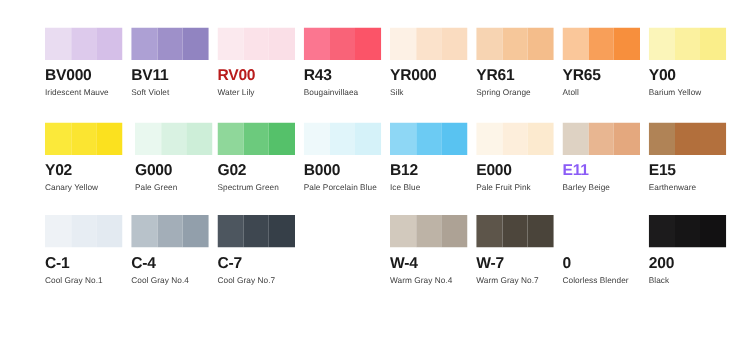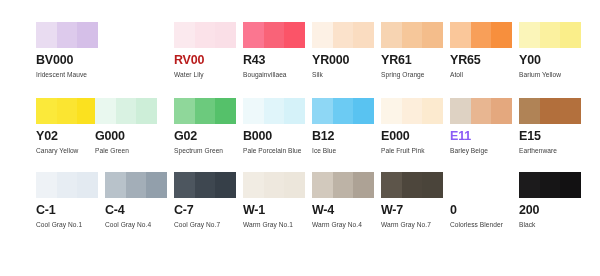--- a/index.html
+++ b/index.html
@@ -79,20 +79,29 @@
   <div class="row" style="top:22px;">
       <div class="cell" style="left: 36px;">
         <div class="swatch">
           <div class="band" style="background: rgb(233, 220, 241);"></div>
           <div class="band" style="background: rgb(221, 202, 236);"></div>
           <div class="band" style="background: rgb(213, 191, 232);"></div>
         </div>
         <div class="code" style="color: rgb(27, 27, 27);">BV000</div>
         <div class="name" style="color: rgb(61, 61, 61);">Iridescent Mauve</div>
       </div>
+      <div class="cell" style="left: 105px;">
+        <div class="swatch">
+          <div class="band" style="background: rgb(173, 160, 212);"></div>
+          <div class="band" style="background: rgb(158, 144, 201);"></div>
+          <div class="band" style="background: rgb(145, 132, 193);"></div>
+        </div>
+        <div class="code" style="color: rgb(27, 27, 27);">BV11</div>
+        <div class="name" style="color: rgb(61, 61, 61);">Soft Violet</div>
+      </div>
       <div class="cell" style="left: 174px;">
         <div class="swatch">
           <div class="band" style="background: rgb(251, 233, 238);"></div>
           <div class="band" style="background: rgb(251, 226, 233);"></div>
           <div class="band" style="background: rgb(250, 223, 231);"></div>
         </div>
         <div class="code" style="color: #b91c1c;">RV00</div>
         <div class="name" style="color: rgb(61, 61, 61);">Water Lily</div>
       </div>
       <div class="cell" style="left: 243px;">
@@ -144,21 +153,21 @@
   <div class="row" style="top:98px;">
       <div class="cell" style="left: 36px;">
         <div class="swatch">
           <div class="band" style="background: rgb(251, 233, 58);"></div>
           <div class="band" style="background: rgb(251, 229, 49);"></div>
           <div class="band" style="background: rgb(251, 225, 31);"></div>
         </div>
         <div class="code" style="color: rgb(27, 27, 27);">Y02</div>
         <div class="name" style="color: rgb(61, 61, 61);">Canary Yellow</div>
       </div>
-      <div class="cell" style="left: 95px;">
+      <div class="cell" style="left: 108px;">
         <div class="swatch">
           <div class="band" style="background: rgb(233, 248, 239);"></div>
           <div class="band" style="background: rgb(217, 242, 226);"></div>
           <div class="band" style="background: rgb(205, 238, 216);"></div>
         </div>
         <div class="code" style="color: rgb(27, 27, 27);">G000</div>
         <div class="name" style="color: rgb(61, 61, 61);">Pale Green</div>
       </div>
       <div class="cell" style="left: 174px;">
         <div class="swatch">
@@ -235,29 +244,20 @@
         <div class="name" style="color: rgb(61, 61, 61);">Cool Gray No.4</div>
       </div>
       <div class="cell" style="left: 174px;">
         <div class="swatch">
           <div class="band" style="background: rgb(77, 86, 95);"></div>
           <div class="band" style="background: rgb(62, 71, 80);"></div>
           <div class="band" style="background: rgb(54, 63, 72);"></div>
         </div>
         <div class="code" style="color: rgb(27, 27, 27);">C-7</div>
         <div class="name" style="color: rgb(61, 61, 61);">Cool Gray No.7</div>
-      </div>
-      <div class="cell" style="left: 243px;">
-        <div class="swatch">
-          <div class="band" style="background: rgb(241, 236, 227);"></div>
-          <div class="band" style="background: rgb(238, 232, 222);"></div>
-          <div class="band" style="background: rgb(236, 230, 219);"></div>
-        </div>
-        <div class="code" style="color: rgb(27, 27, 27);">W-1</div>
-        <div class="name" style="color: rgb(61, 61, 61);">Warm Gray No.1</div>
       </div>
       <div class="cell" style="left: 312px;">
         <div class="swatch">
           <div class="band" style="background: rgb(210, 201, 189);"></div>
           <div class="band" style="background: rgb(189, 179, 166);"></div>
           <div class="band" style="background: rgb(173, 162, 149);"></div>
         </div>
         <div class="code" style="color: rgb(27, 27, 27); text-align: center;">W-4</div>
         <div class="name" style="color: rgb(61, 61, 61);">Warm Gray No.4</div>
       </div>

